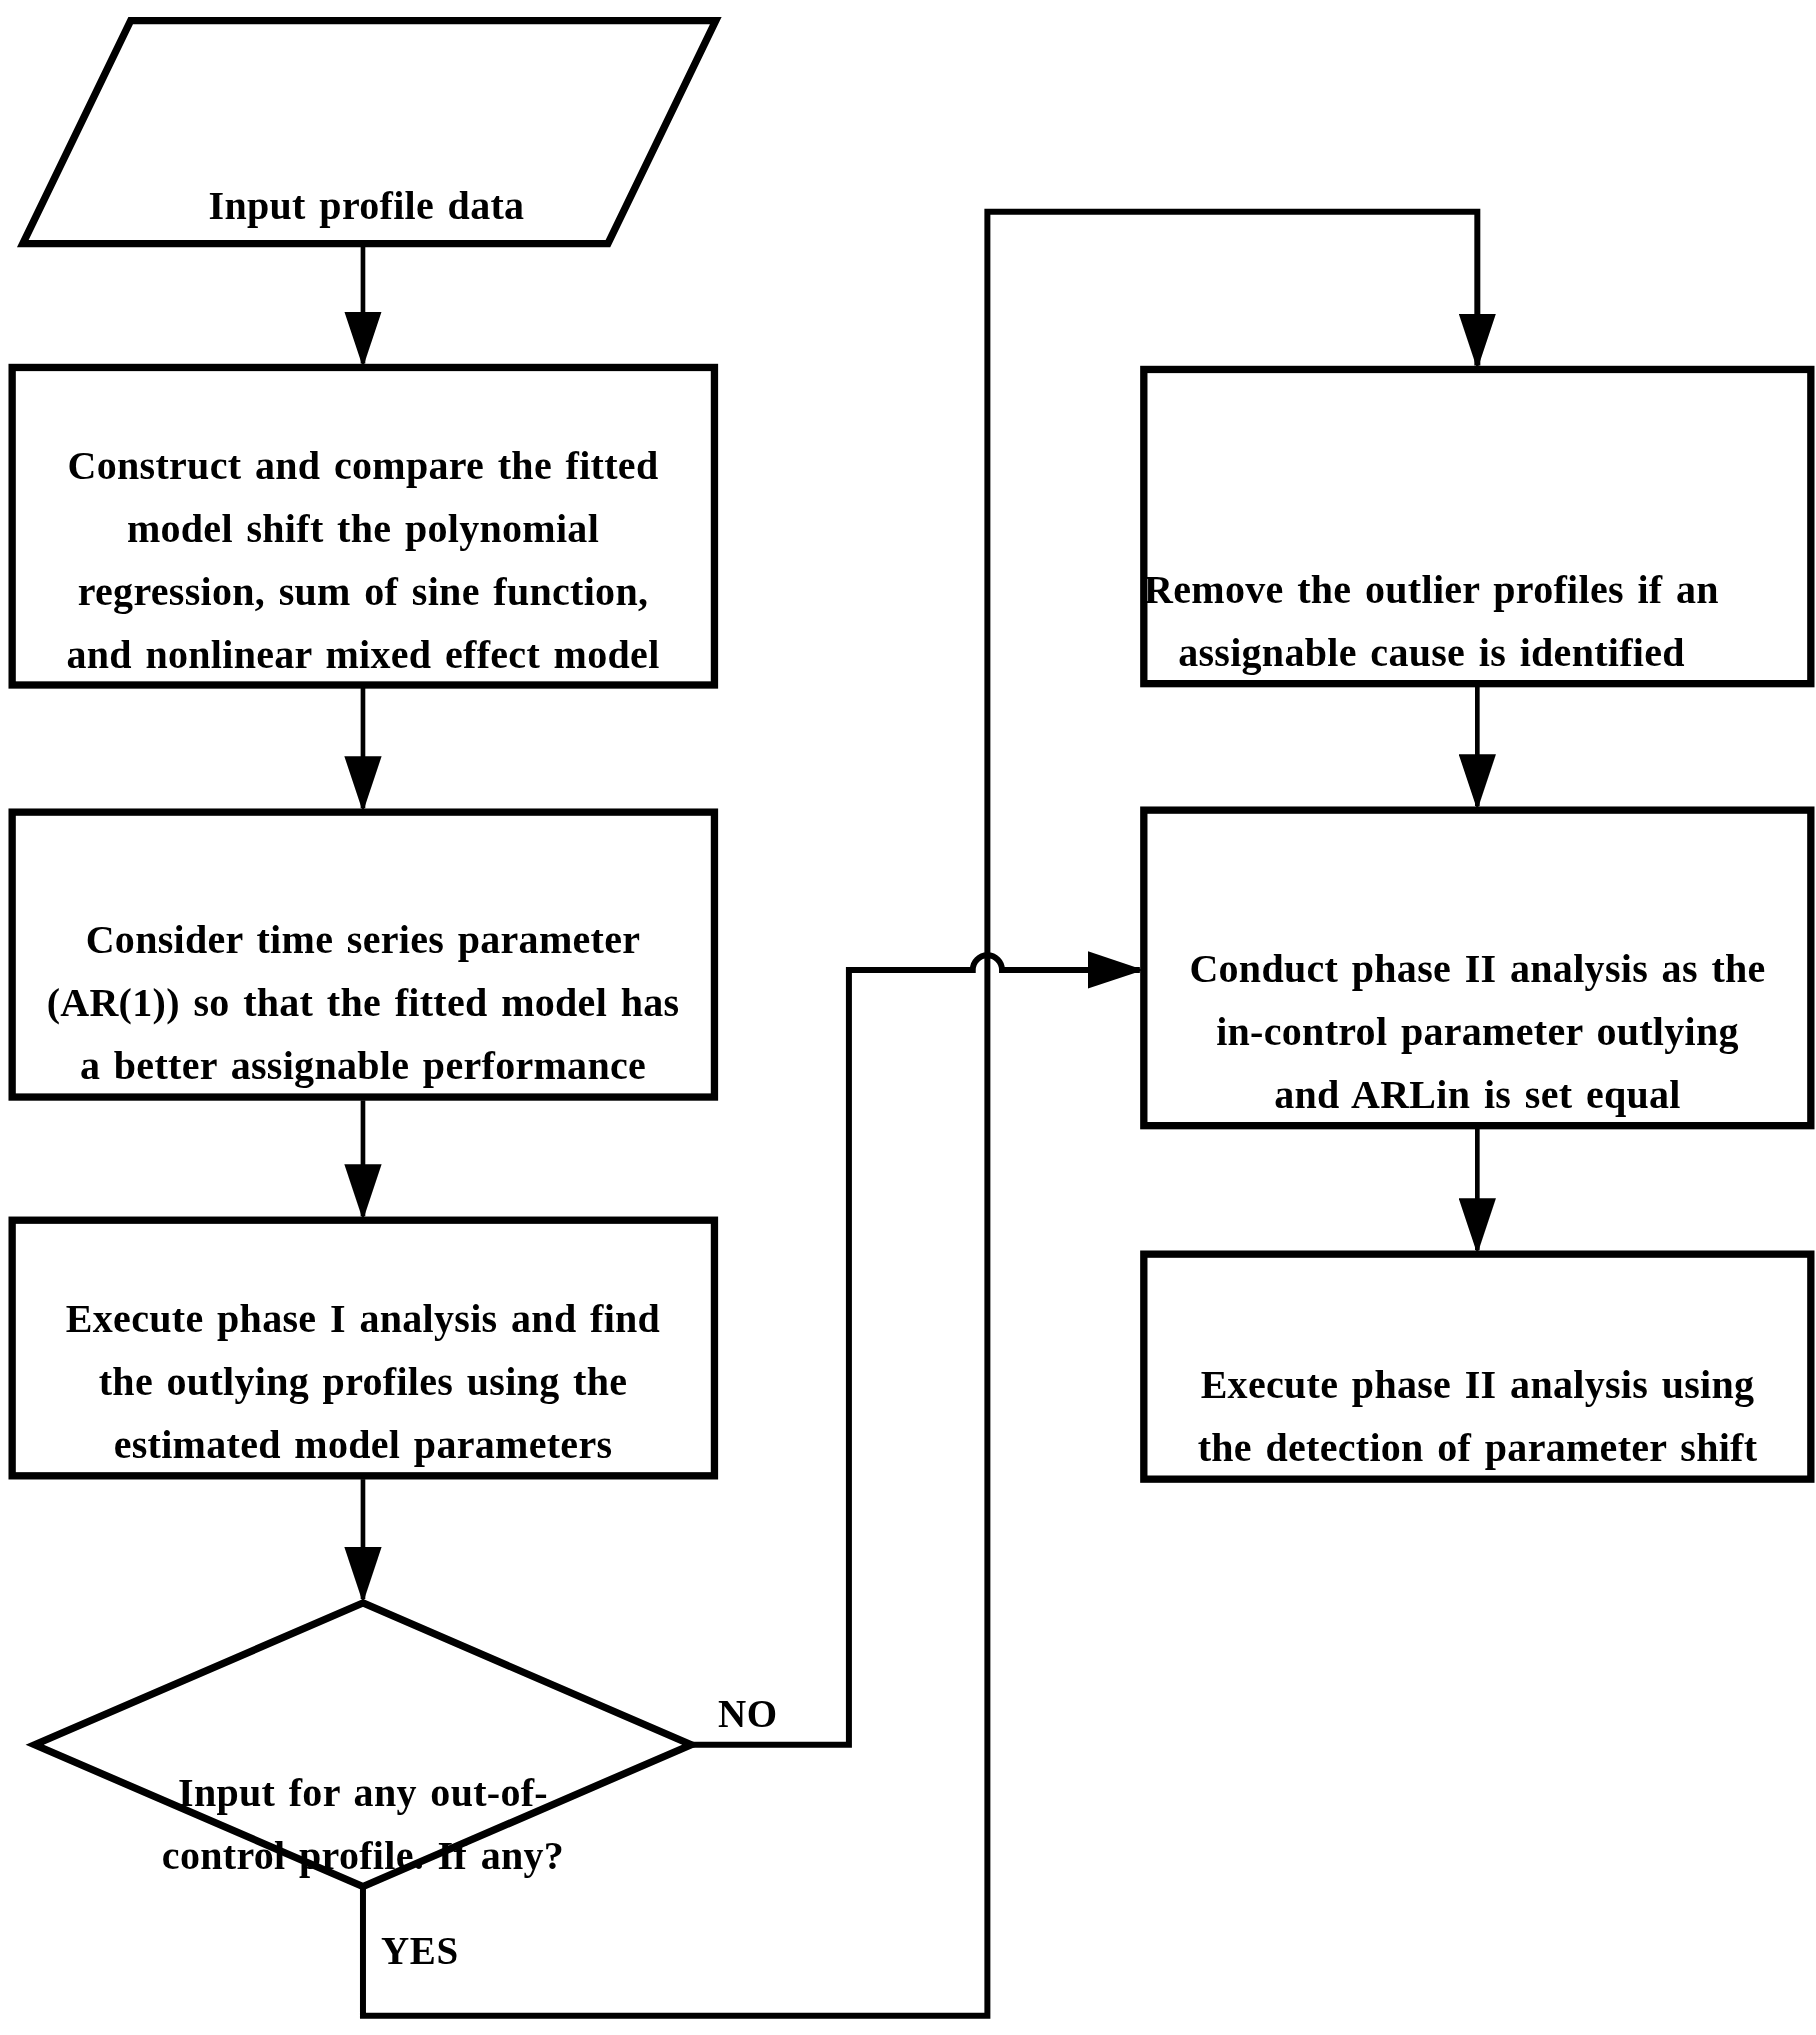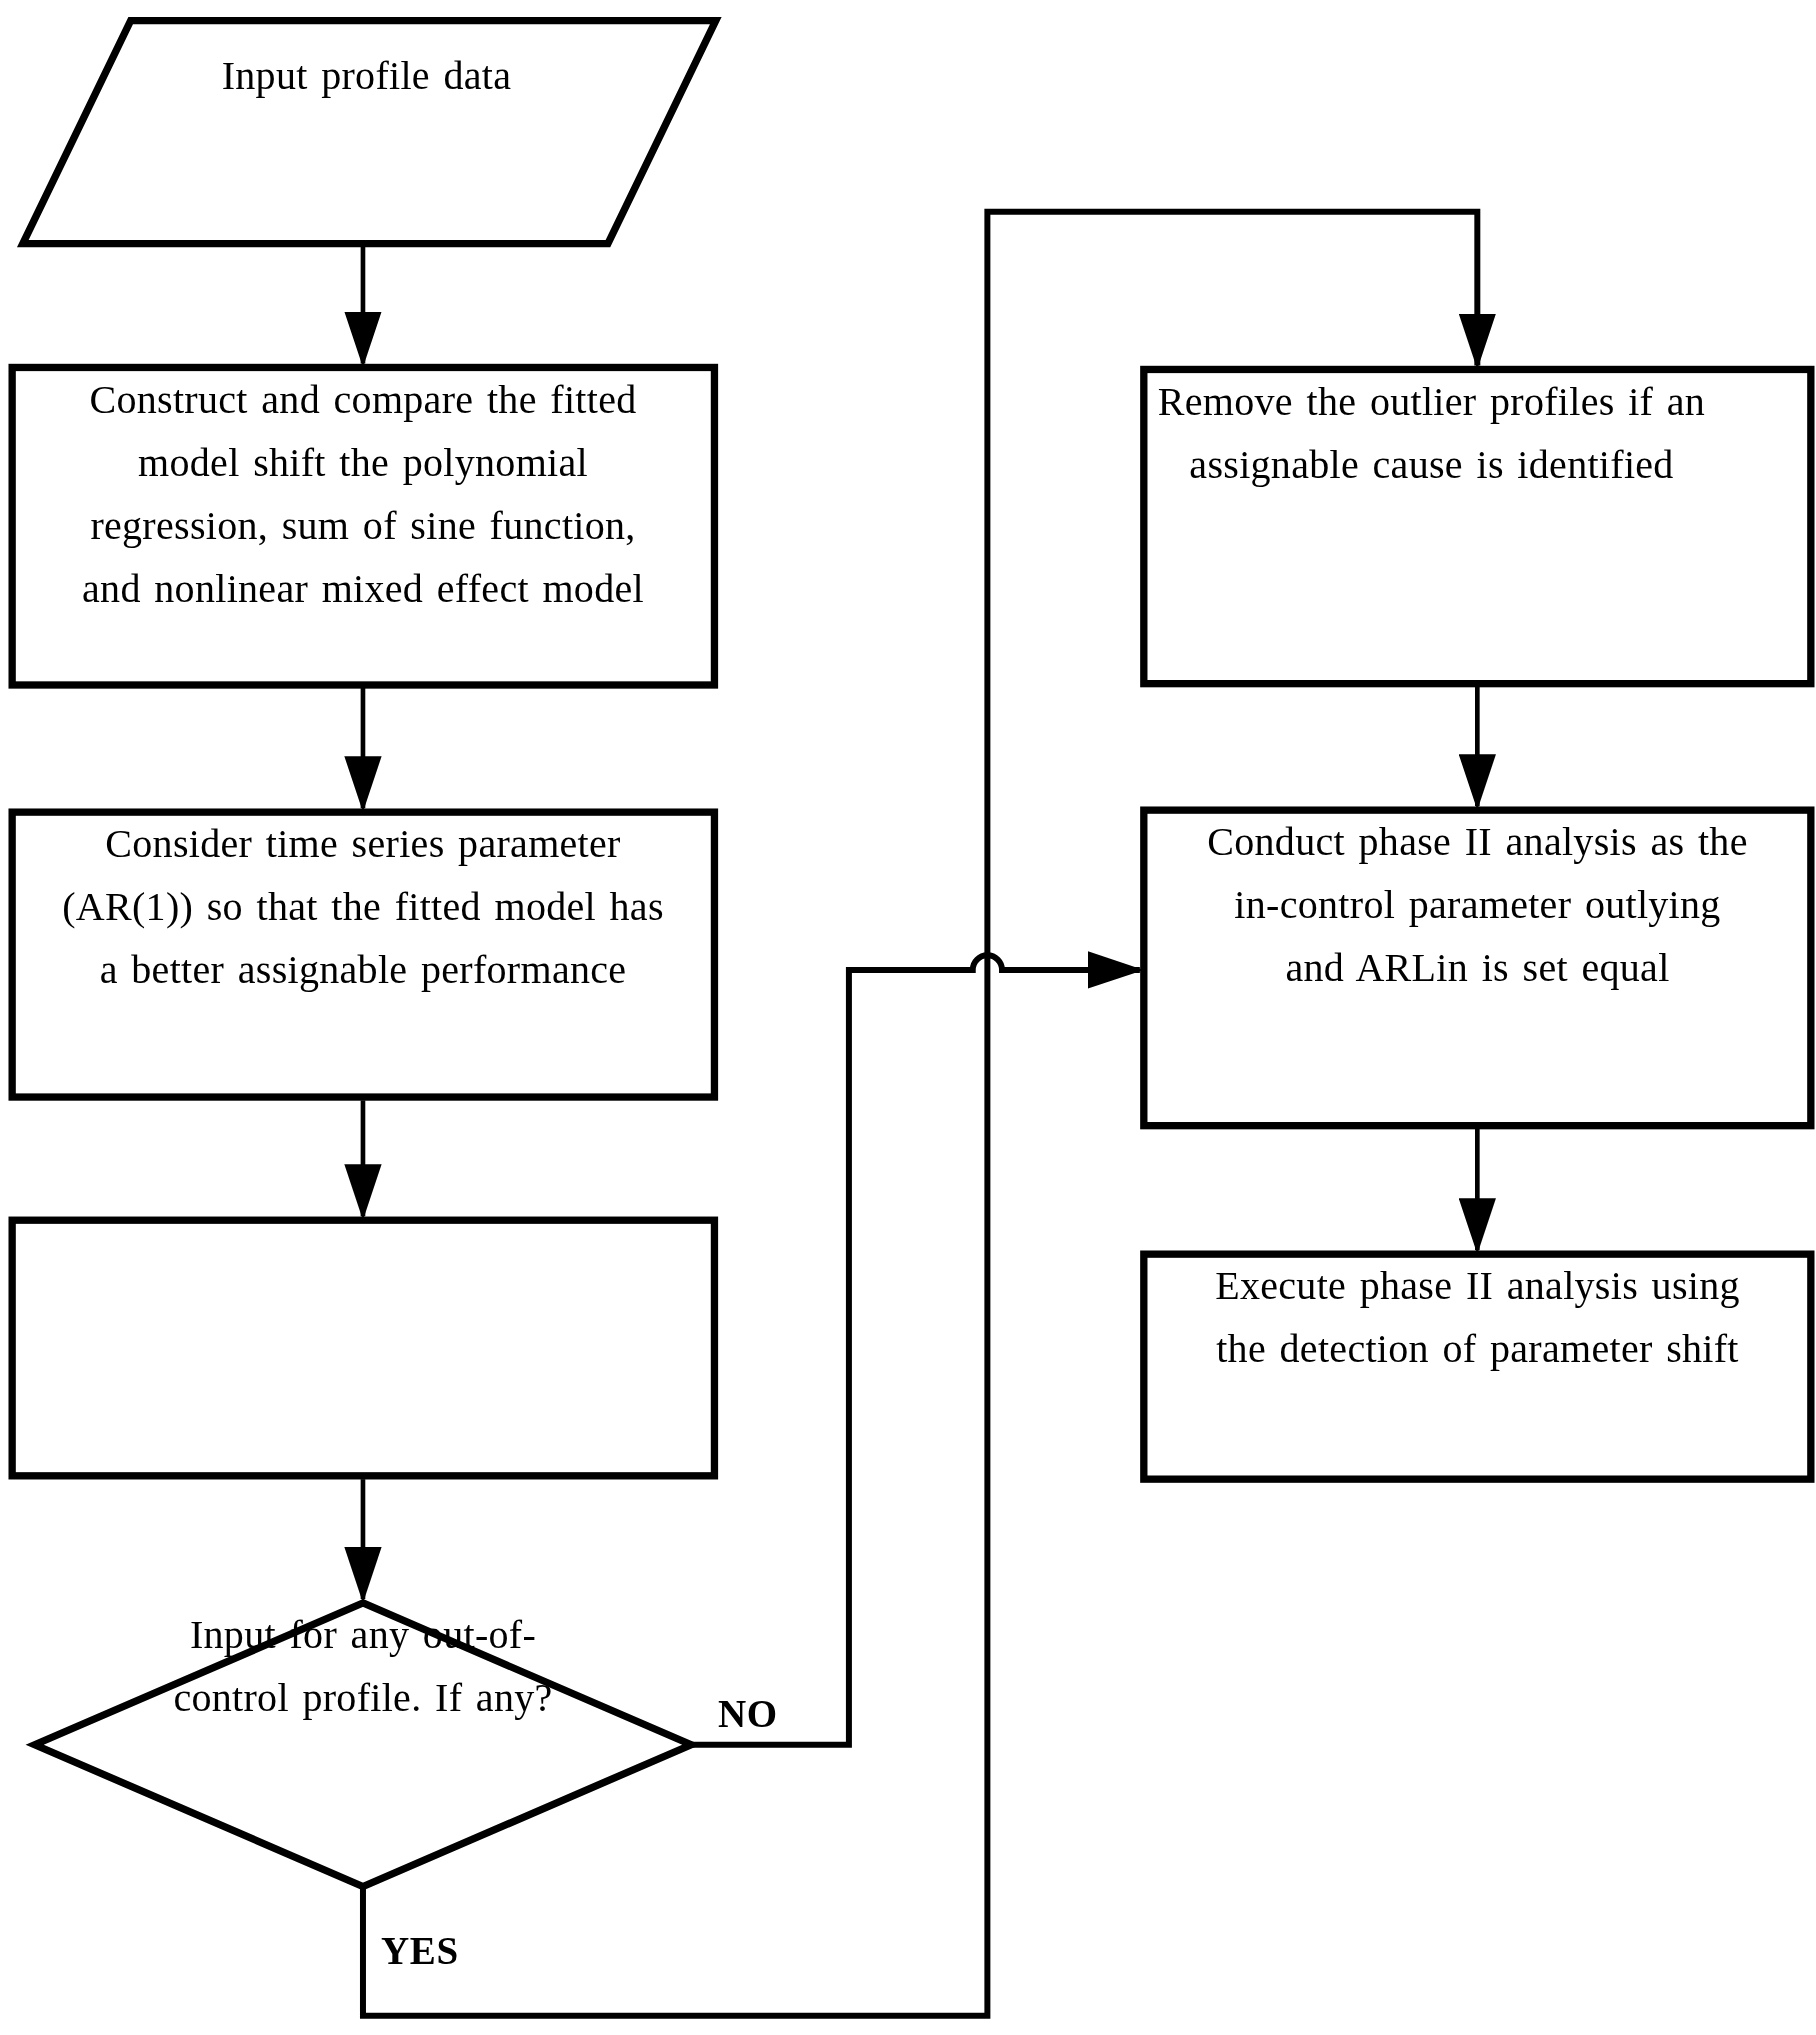--- a/index.html
+++ b/index.html
@@ -20,24 +20,24 @@
     position: absolute;
     left: 0;
     top: 0;
     width: 1817px;
     height: 2035px;
   }
   .node-label {
     position: absolute;
     display: flex;
     flex-direction: column;
-    justify-content: flex-start;
+    justify-content: flex-end;
     align-items: center;
     text-align: center;
-    font-weight: 400;
+    font-weight: 700;
     font-size: 40px;
     line-height: 63px;
     word-spacing: 3.3px;
     letter-spacing: 0.3px;
   }
   .node-label span {
     white-space: nowrap;
     display: block;
   }
   .edge-label {
@@ -92,20 +92,25 @@
     <span>regression, sum of sine function,</span>
     <span>and nonlinear mixed effect model</span>
   </div>
 
   <div class="node-label" style="left:12px; top:812px; width:702px; height:285px;">
     <span>Consider time series parameter</span>
     <span>(AR(1)) so that the fitted model has</span>
     <span>a better assignable performance</span>
   </div>
 
+  <div class="node-label" style="left:12px; top:1220px; width:702px; height:256px;">
+    <span>Execute phase I analysis and find</span>
+    <span>the outlying profiles using the</span>
+    <span>estimated model parameters</span>
+  </div>
 
   <div class="node-label" style="left:38px; top:1603px; width:650px; height:284px;">
     <span>Input for any out-of-</span>
     <span>control profile. If any?</span>
   </div>
 
   <div class="node-label" style="left:1098px; top:370px; width:667px; height:314px;">
     <span>Remove the outlier profiles if an</span>
     <span>assignable cause is identified</span>
   </div>

